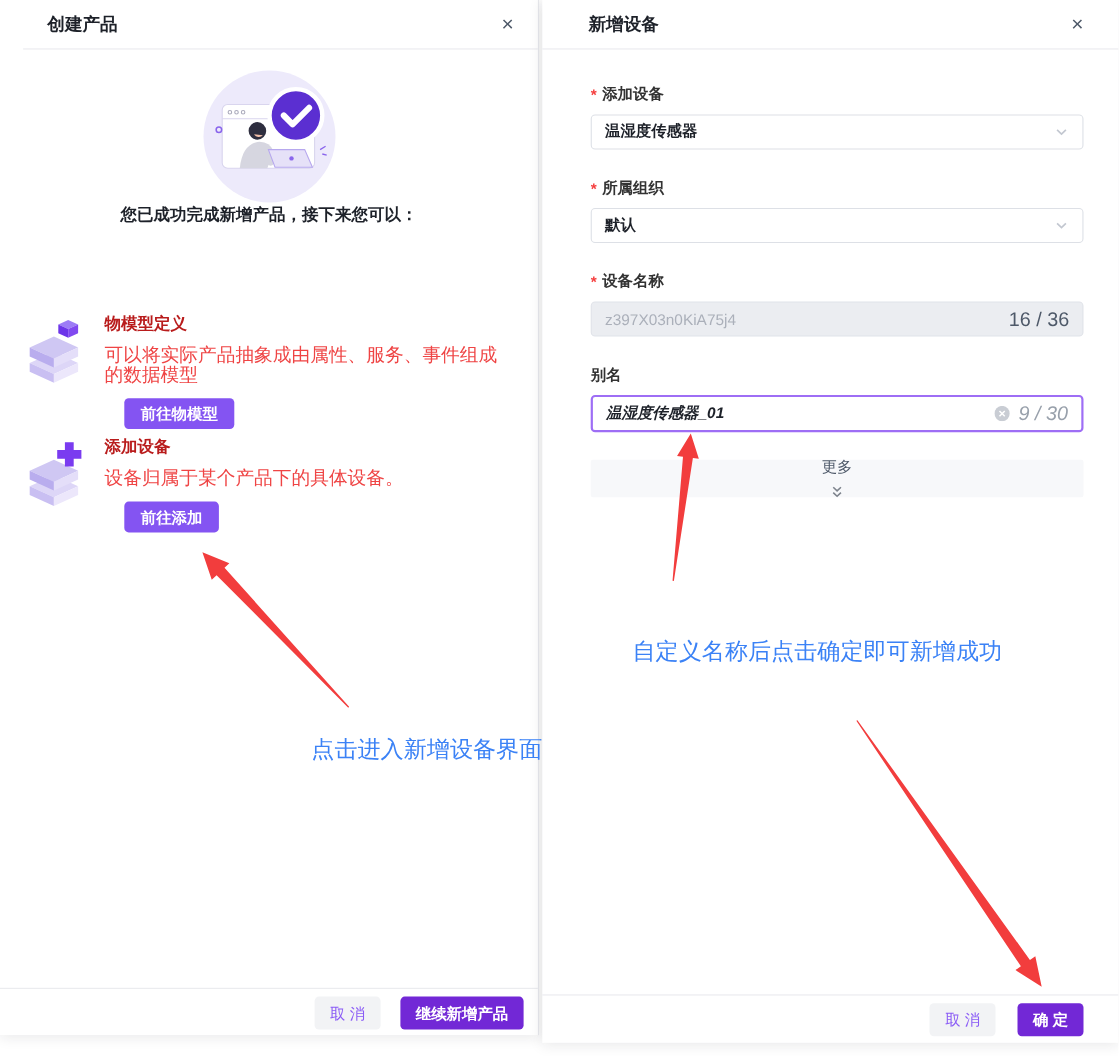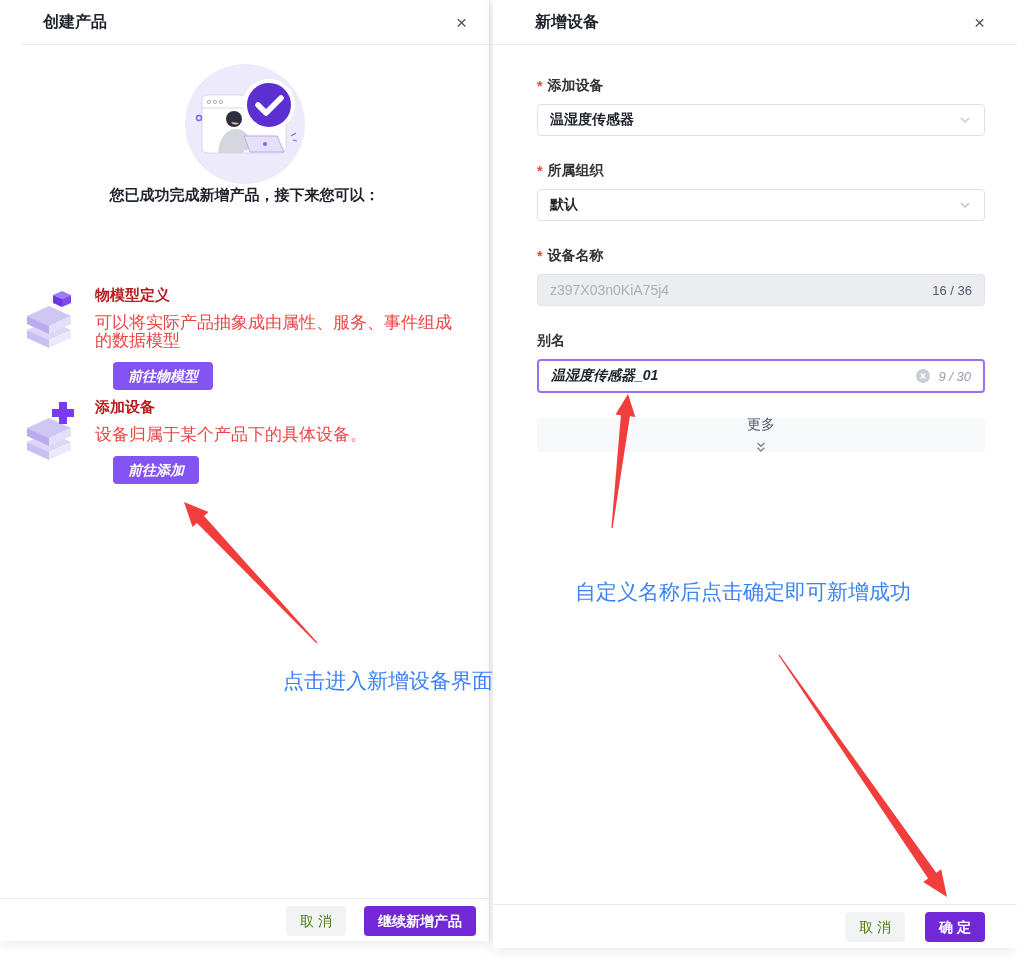--- a/index.html
+++ b/index.html
@@ -23,40 +23,40 @@
   .success-msg { position:absolute; left:0; top:186px; width:100%; text-align:center;
     font-size:15px; font-weight:700; color:#1d2129; }
 
   .section { position:absolute; left:22px; right:24px; display:flex; gap:19px; }
   .sec-icon { flex:0 0 54px; margin-top:4px; }
   .sec-title { font-size:15px; font-weight:700; color:#b91c1c; line-height:20px; }
   .sec-desc  { font-size:17px; color:#ef4444; margin-top:9px; line-height:18px; }
   .btn { display:inline-block; border:none; border-radius:4px; cursor:pointer;
     font-family:inherit; font-size:14px; line-height:1; }
   .btn.section-btn { margin:12px 0 0 18px; height:28px; padding:0 15px;
-    background:#8454f2; color:#fff; font-weight:700;font-style:italic; }
+    background:#8454f2; color:#fff; font-weight:700; }
 
   .dlg-footer { position:absolute; left:0; right:0; border-top:1px solid #e9eaee;
     display:flex; justify-content:flex-end; align-items:center; }
   .left  .dlg-footer { top:898px; height:44px; padding-right:13px; gap:18px; }
   .right .dlg-footer { top:904px; height:44px; padding-right:32px; gap:20px; }
-  .btn.cancel  { height:30px; padding:0 14px; background:#f2f3f5; color:#4d7c0f; }
+  .btn.cancel  { height:30px; padding:0 14px; background:#f2f3f5; color:#8b5cf6; }
   .btn.primary { height:30px; padding:0 14px; background:#7228d6; color:#fff; font-weight:700; }
 
   
   .field { position:absolute; left:44px; right:32px; }
   .f-label { height:20px; font-size:14px; font-weight:600; color:#333; display:flex; align-items:center; gap:5px; }
   .req { color:#f53f3f; font-size:14px; }
   .box { margin-top:8px; height:32px; border:1px solid #dde0e6; border-radius:4px;
     background:#fff; display:flex; align-items:center; padding:0 12px; }
   .sel-value, .input-value { flex:1; font-size:14px; font-weight:600; color:#1d2129; }
   .box.disabled { background:#ebedf1; border-color:#e0e3e9; }
   .box.disabled .input-value { color:#abb0ba; font-weight:400; }
   .box.focused { border:2px solid #9e6ef5; height:34px;font-style:italic; }
-  .counter { font-size:13px; margin-left:8px; white-space:nowrap; }
+  .counter { font-size:18px; margin-left:8px; white-space:nowrap; }
   .counter.dark { color:#4e5969; }
   .counter.light { color:#98a0ab; }
   .chev { display:flex; align-items:center; }
   .clear-btn { display:flex; align-items:center; cursor:pointer; }
 
   .more-bar { position:absolute; left:44px; right:32px; top:418px; height:34px;
     background:#f7f8fa; border-radius:2px; display:flex; align-items:center; justify-content:center;
     gap:7px; font-size:14px; color:#4e5969; cursor:pointer;flex-direction:column; }
 
   

